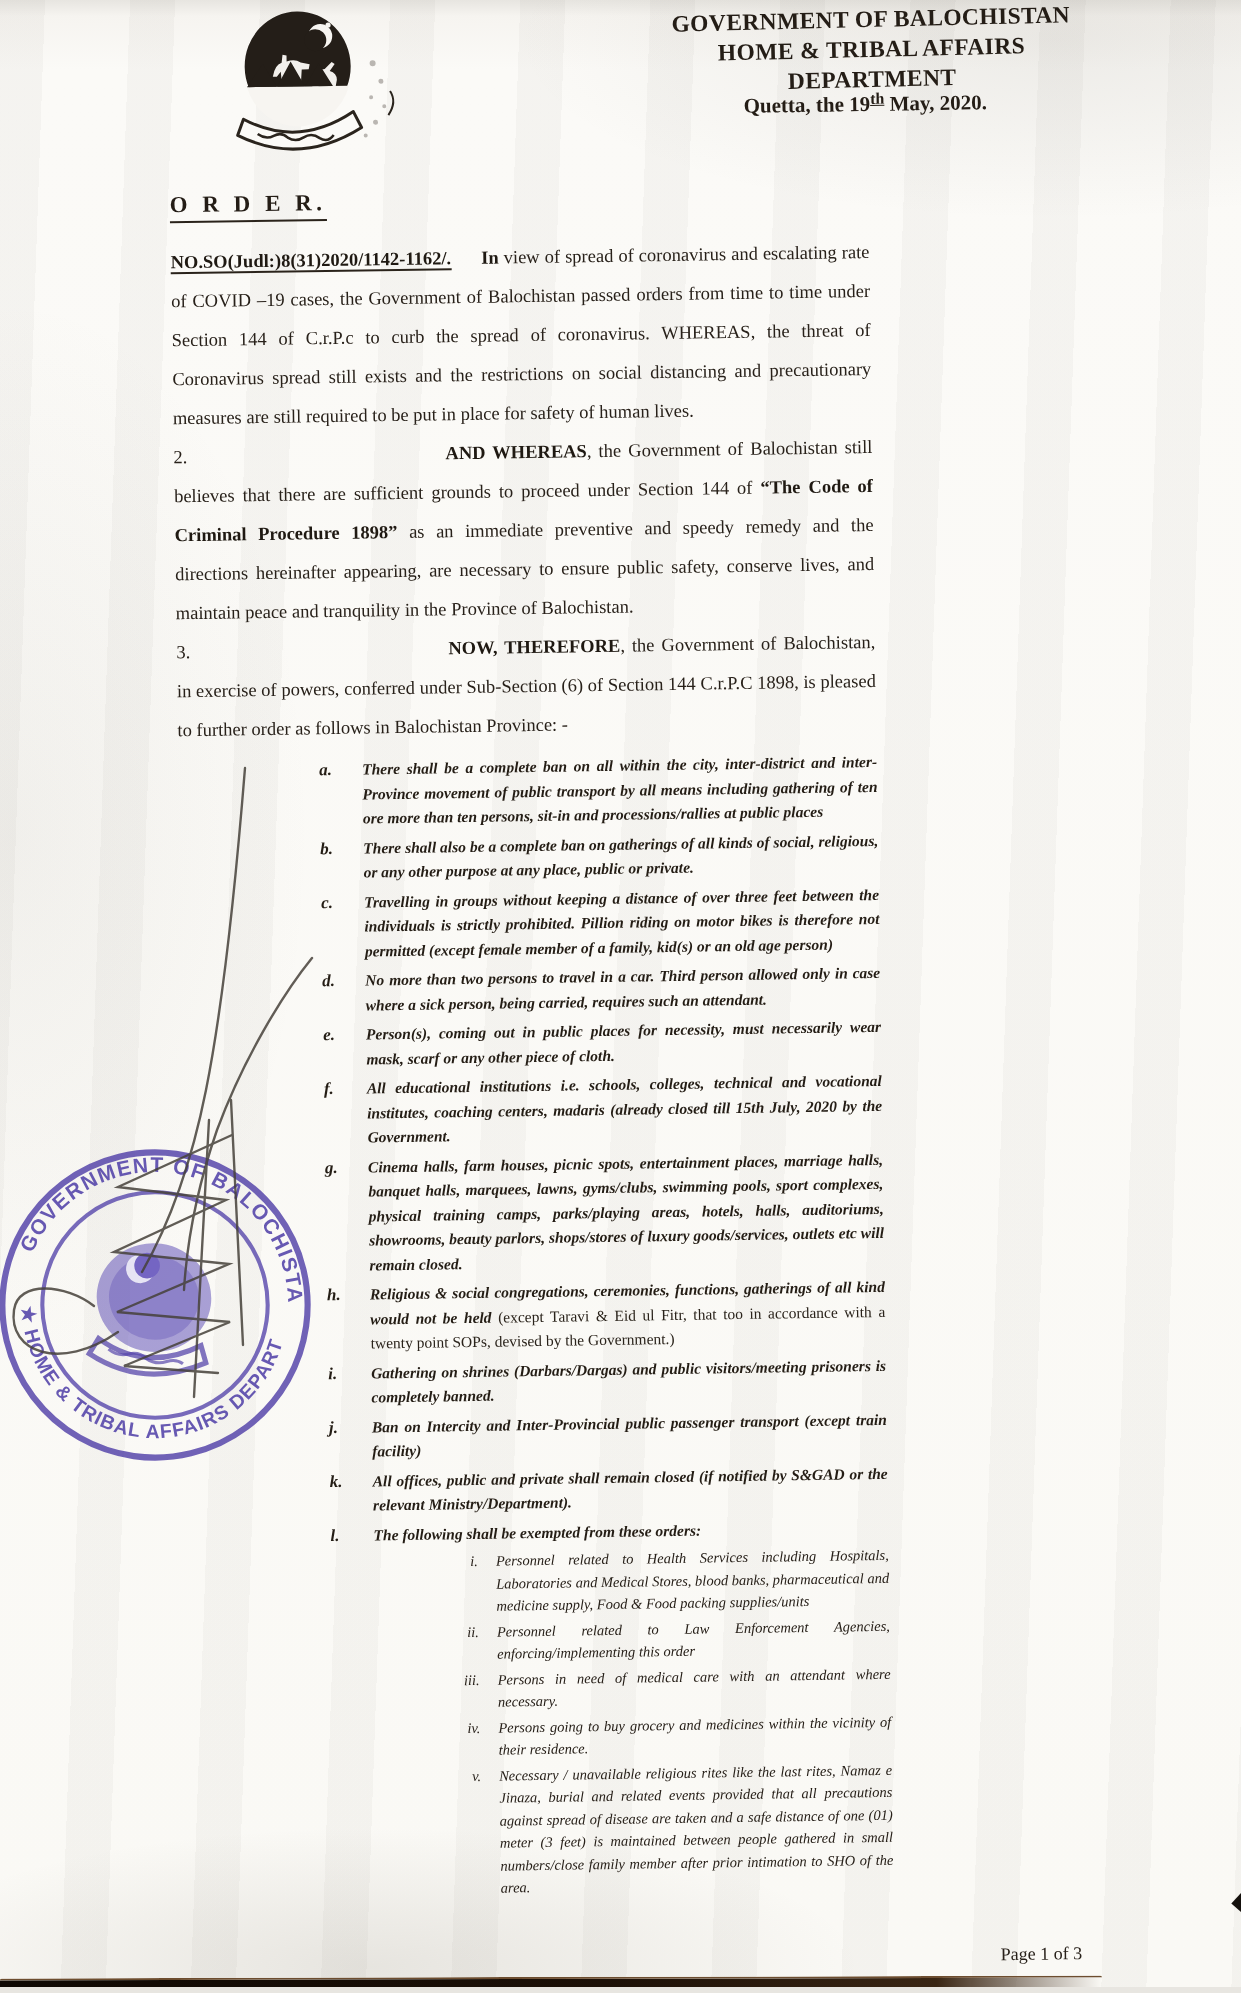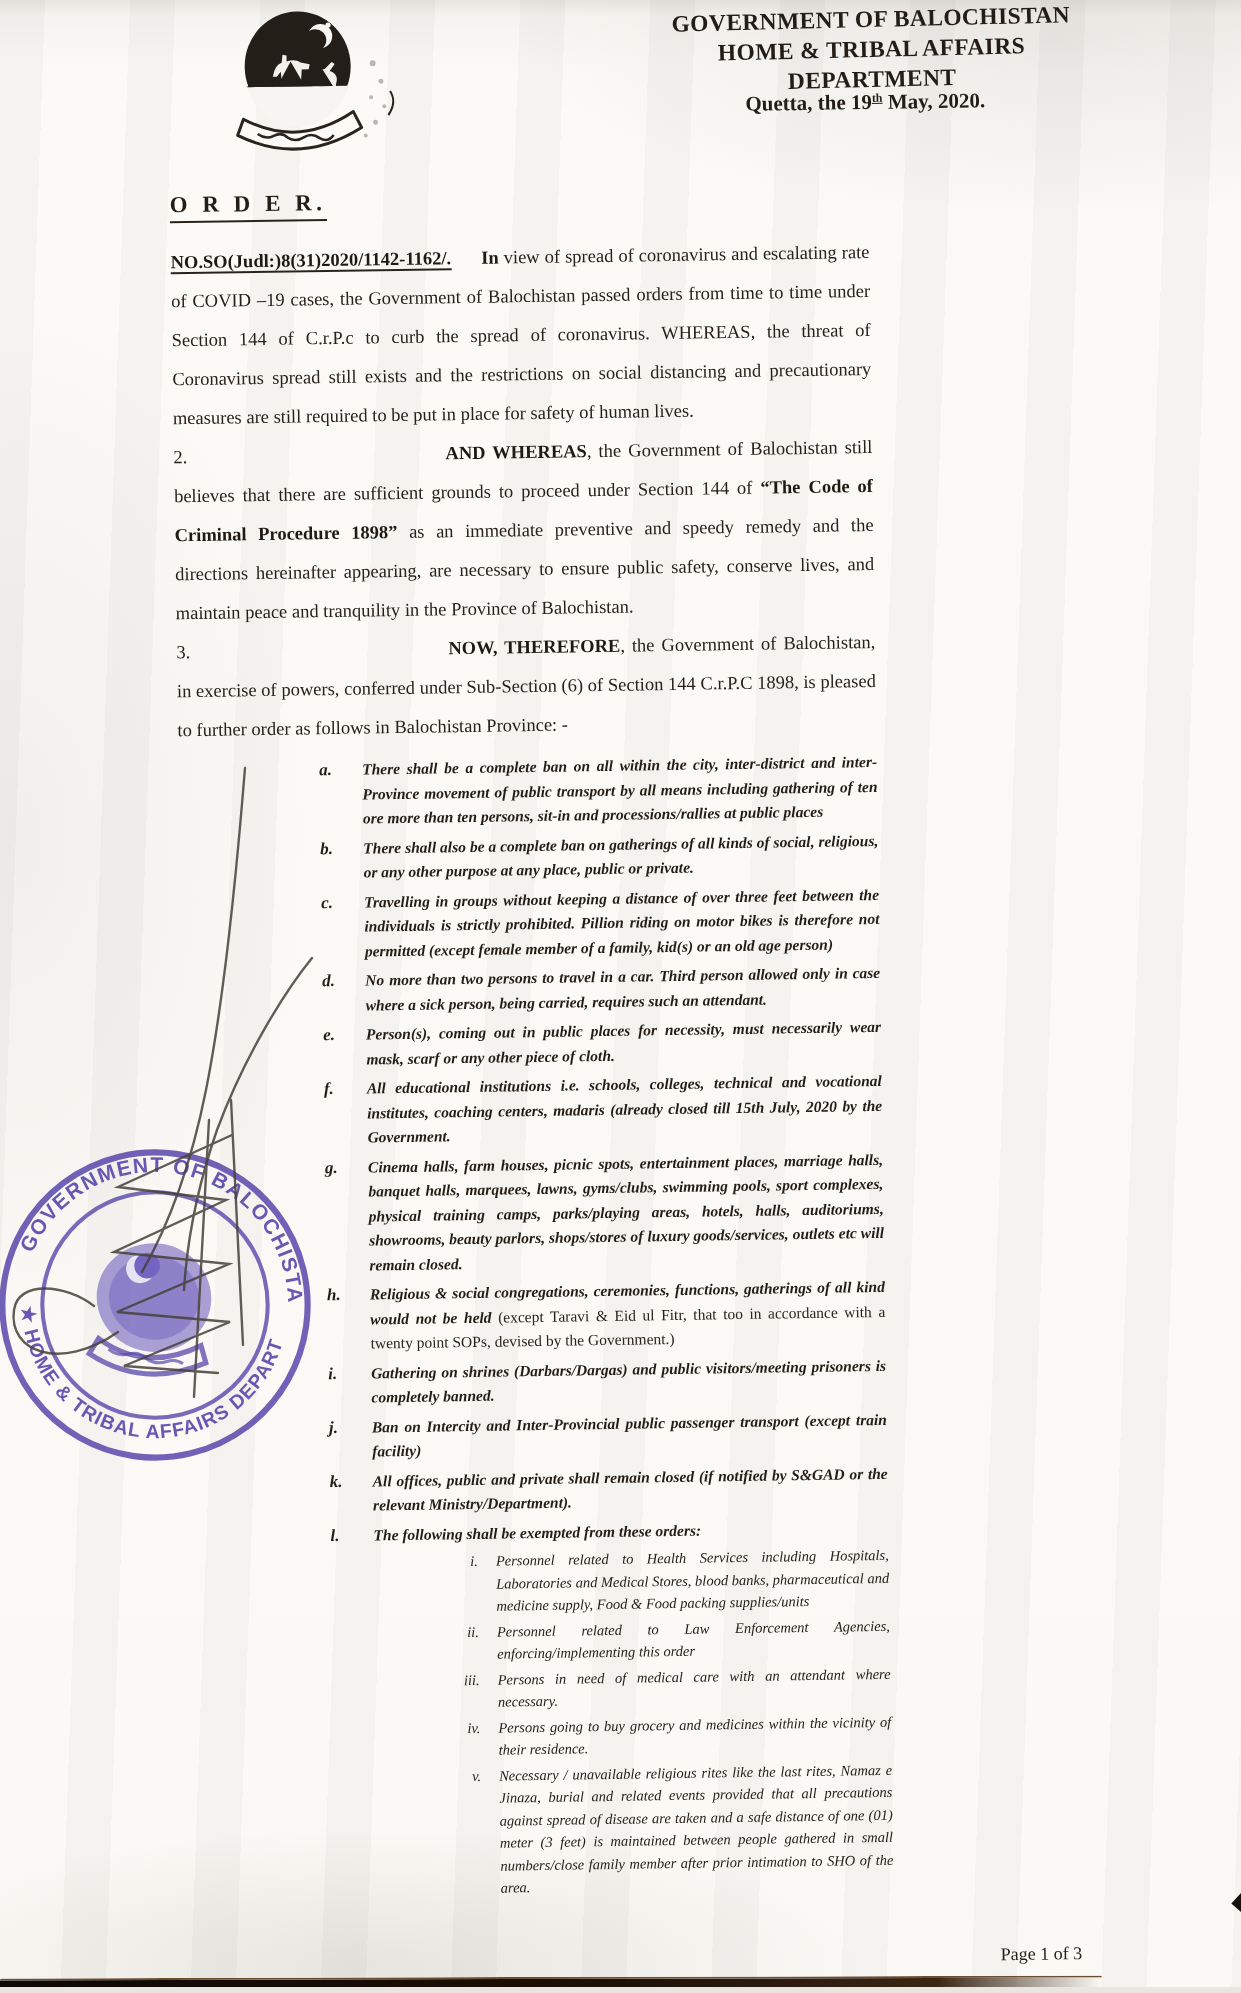--- a/index.html
+++ b/index.html
@@ -13,21 +13,21 @@
       repeating-linear-gradient(92deg, rgba(100,95,85,.045) 0 45px, rgba(0,0,0,0) 45px 130px),
       linear-gradient(180deg,#e7e5e0 0,#f6f4f0 16px,#fbfaf7 70px,#faf9f5 100%);
   }
   .tilt{position:absolute;inset:0;transform:rotate(-0.85deg);transform-origin:200px 1100px;}
   .logo{position:absolute;left:238px;top:8px;width:175px;height:160px;}
   .dept{position:absolute;left:652px;top:14px;width:470px;text-align:center;
         font-weight:bold;font-size:23.5px;line-height:30px;letter-spacing:.4px;
         transform:rotate(-.5deg);color:#241d16;}
   .dateline{position:absolute;left:690px;top:100px;width:380px;text-align:center;
         font-weight:bold;font-size:21px;color:#241d16;}
-  .sup{font-size:12px;vertical-align:7px;text-decoration:underline;}
+  .sup{font-size:16px;vertical-align:7px;text-decoration:underline;}
   .order-heading{position:absolute;left:183px;top:192px;font-size:23px;font-weight:bold;
         letter-spacing:4.5px;border-bottom:2.5px solid #2a231b;padding-bottom:3px;color:#241d16;}
   .body{position:absolute;left:183px;top:243px;width:699px;font-size:18.5px;
         line-height:39px;text-align:justify;}
   .para{margin:0;}
   b{font-weight:bold;color:#1f1912;}
   .refno{font-weight:bold;color:#1f1912;border-bottom:2px solid #2a231b;white-space:nowrap;}
   .hgap{display:inline-block;width:30px;}
   .pnum{display:inline-block;width:272px;}
   .letters{list-style:none;margin:10px 0 0 139px;padding:0;width:560px;}

